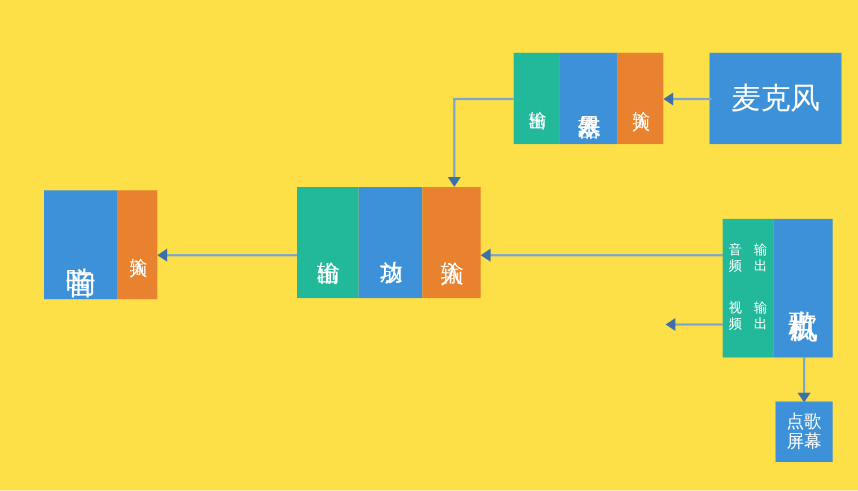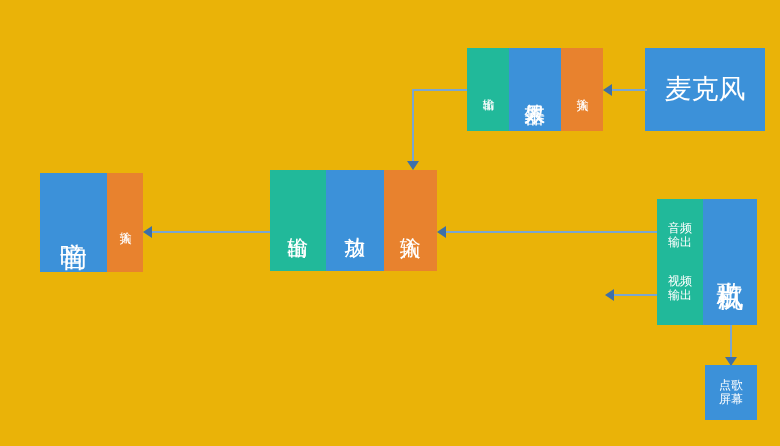--- a/index.html
+++ b/index.html
@@ -4,21 +4,21 @@
 <style>
   html, body {
     margin: 0;
     padding: 0;
     background: #ffffff;
   }
   #canvas {
     position: relative;
     width: 780px;
     height: 446px;
-    background: #eab308;
+    background: #fde047;
     overflow: hidden;
     font-family: "Liberation Sans", "DejaVu Sans", sans-serif;
   }
   .node {
     position: absolute;
     display: flex;
     flex-direction: row;
     box-sizing: border-box;
   }
   .seg {
@@ -36,21 +36,21 @@
   .seg-orange { background: #e8822e; }
 
   
   .vtext {
     writing-mode: vertical-rl;
     text-orientation: upright;
     letter-spacing: 0.04em;
   }
   .label-big    { font-size: 27px; }
   .label-med    { font-size: 21px; }
-  .label-small  { font-size: 12px; align-items: center; }
+  .label-small  { font-size: 16px; align-items: center; }
   .label-tiny   { font-size: 12px; }
   .label-wrap   { font-size: 14px; padding: 0 6px; }
 
   
   .line-h, .line-v {
     position: absolute;
     background: #7ba6cf;
   }
   .line-h { height: 2px; }
   .line-v { width: 2px; }
@@ -64,24 +64,25 @@
     border-bottom: 6px solid transparent;
     border-right: 9px solid #3d6fa8;
   }
   .arrow-down {
     border-left: 6px solid transparent;
     border-right: 6px solid transparent;
     border-top: 9px solid #3d6fa8;
   }
   .stack2 {
     display: flex;
-    flex-direction: column;
+    flex-direction: row;
     align-items: flex-end;
     justify-content: center;
     line-height: 1.15;
+    font-family: Liberation Mono, monospace;
   }
 </style>
 </head>
 <body>
 
 <div id="canvas">
 
   <div class="node" style="left:645px; top:48px; width:120px; height:83px;">
     <div class="seg seg-blue label-big" style="width:120px;">麦克风</div>
   </div>

